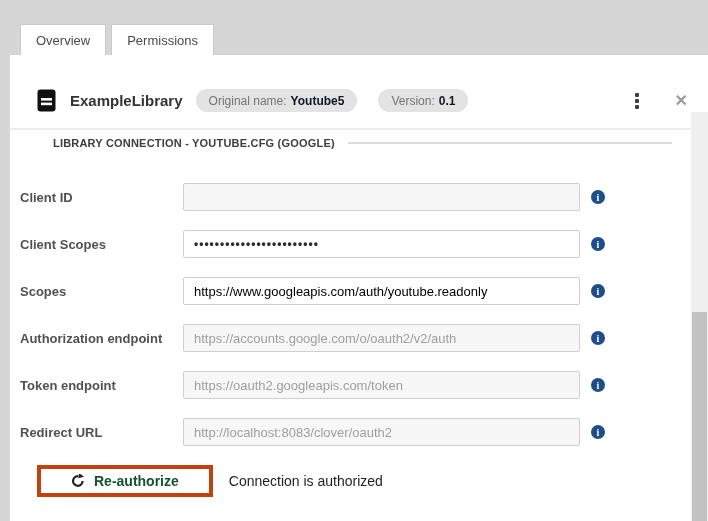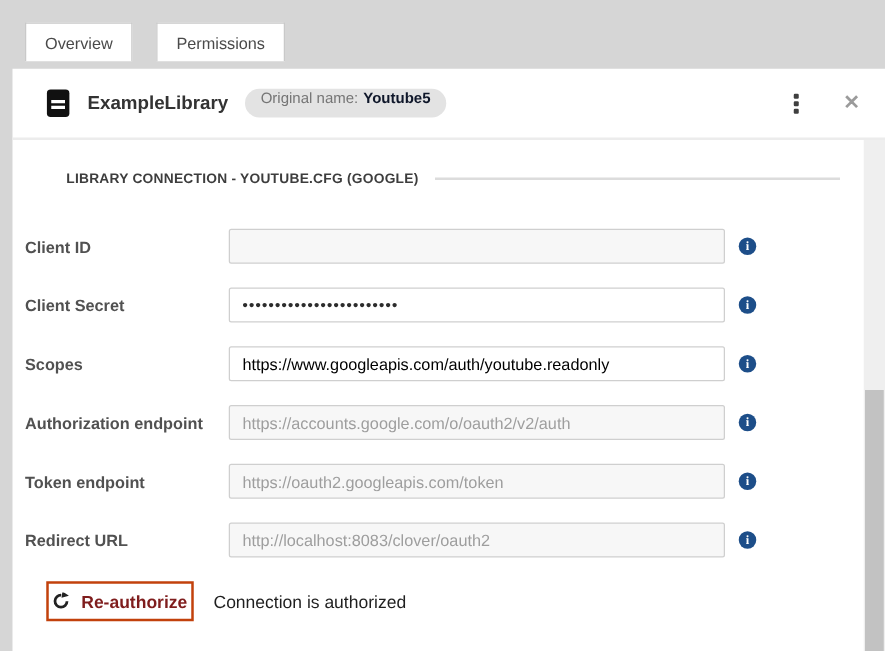--- a/index.html
+++ b/index.html
@@ -6,49 +6,49 @@
   html,body { width:708px; height:521px; overflow:hidden; }
   body {
     font-family:"Liberation Sans", sans-serif;
     background:#d6d6d6;
     position:relative;
   }
 
   
   .tabbar {
     position:absolute; left:20px; top:18px; height:37px;
-    display:flex; align-items:flex-start; gap:19px; z-index:3;
+    display:flex; align-items:flex-end; gap:5px; z-index:3;
   }
   .tab {
     background:#fff; border:1px solid #c9c9c9; border-bottom:none;
     height:31px; padding:0 15px; display:flex; align-items:center;
     font-size:13px; color:#4a4a4a; cursor:pointer; white-space:nowrap;
   }
   .tab.active {
     height:37px; border-top:4px solid #26588e;
     color:#3a6ca8; font-weight:bold; padding:0 17px;
   }
 
   
   .panel {
     position:absolute; left:10px; top:55px; right:0; bottom:0;
     background:#fff;
   }
 
   
   .hdr {
-    position:absolute; left:0; top:0; right:0; height:57px;
+    position:absolute; left:0; top:18px; right:0; height:57px;
     border-bottom:2px solid #ececec;
     display:flex; align-items:center; padding:0 18px 0 27px;
   }
   .book { width:19px; height:23px; flex:0 0 auto; }
   .hdr-title { font-size:15px; font-weight:bold; color:#333; margin-left:14px; }
   .pill {
     margin-left:13px; height:23px; border-radius:12px; background:#e3e3e3;
-    display:flex; padding:0 13px; font-size:12px;
+    display:flex; align-items:center; padding:0 13px; font-size:12px;
     color:#757575; white-space:nowrap;
   }
   .pill b { color:#0f172a; margin-left:4px; font-weight:bold; }
   .pill.version { margin-left:21px; }
   .hdr-spacer { flex:1; }
   .kebab {
     width:18px; height:20px; display:flex; flex-direction:column;
     align-items:center; justify-content:center; gap:2px; cursor:pointer;
     margin-right:27px;
   }
@@ -90,23 +90,23 @@
     width:14px; height:14px; border-radius:50%; background:#1d4e89;
     color:#fff; font-size:10px; font-weight:bold; font-family:"Liberation Serif", serif;
     display:flex; align-items:center; justify-content:center;
     margin-left:11px; cursor:pointer; flex:0 0 auto;
   }
 
   
   .footer-row { display:flex; align-items:center; padding-left:27px; margin-top:8px; }
   .reauth-btn {
     display:flex; align-items:center; gap:9px;
-    background:#fff; border:2px solid #c2410c; height:32px; padding:0 3px;
+    background:#fff; border:4px solid #c2410c; height:32px; padding:0 30px;
     font-family:"Liberation Sans", sans-serif; font-size:14px; font-weight:bold;
-    color:#7f1d1d; cursor:pointer;
+    color:#14532d; cursor:pointer;
   }
   .status-txt { margin-left:16px; font-size:14px; color:#1f1f1f; }
 
   
   .scrollbar {
     position:absolute; right:0; top:57px; width:17px; bottom:0;
     background:#efefef;
   }
   .scroll-thumb {
     position:absolute; left:1px; right:1px; top:200px; height:209px;
@@ -131,20 +131,24 @@
     <svg class="book" viewBox="0 0 19 23">
       <rect x="0.5" y="0.5" width="18" height="22" rx="3" fill="#111"></rect>
       <rect x="4" y="9" width="11" height="2.6" fill="#fff"></rect>
       <rect x="4" y="13.6" width="11" height="2.6" fill="#fff"></rect>
     </svg>
     <div class="hdr-title">ExampleLibrary</div>
     <div class="pill">
       <span>Original name:</span>
       <b>Youtube5</b>
     </div>
+    <div class="pill version">
+      <span>Version:</span>
+      <b>0.1</b>
+    </div>
     <div class="hdr-spacer"></div>
     <div class="kebab">
       <i></i>
         <i></i>
         <i></i>
     </div>
     <div class="close-x">✕</div>
   </div>
 
   <div class="content">
@@ -156,21 +160,21 @@
 
     <div class="form">
 
       <div class="row">
         <label class="flabel">Client ID</label>
         <input class="finput gray" value="" style="">
         <span class="info">i</span>
       </div>
 
       <div class="row">
-        <label class="flabel">Client Secret</label>
+        <label class="flabel">Client Scopes</label>
         <input class="finput masked" value="••••••••••••••••••••••••" style="">
         <span class="info">i</span>
       </div>
 
       <div class="row">
         <label class="flabel">Scopes</label>
         <input class="finput" value="https://www.googleapis.com/auth/youtube.readonly" style="">
         <span class="info">i</span>
       </div>
 

